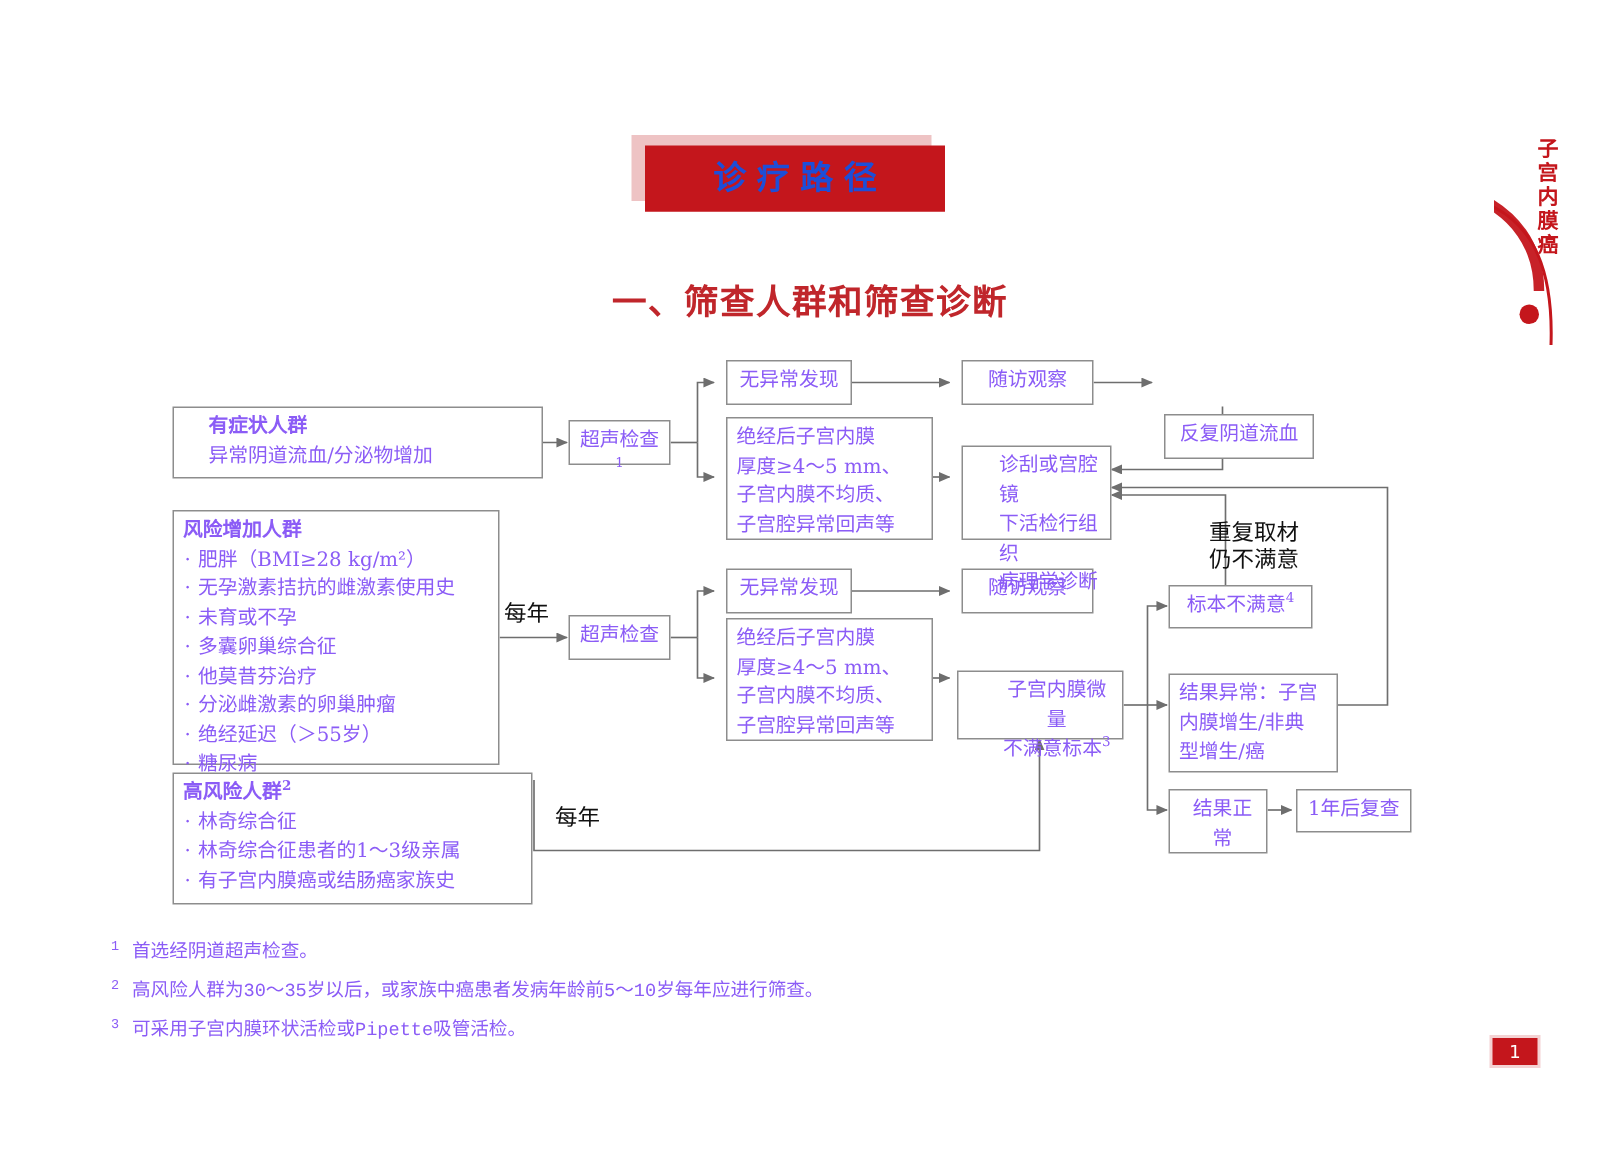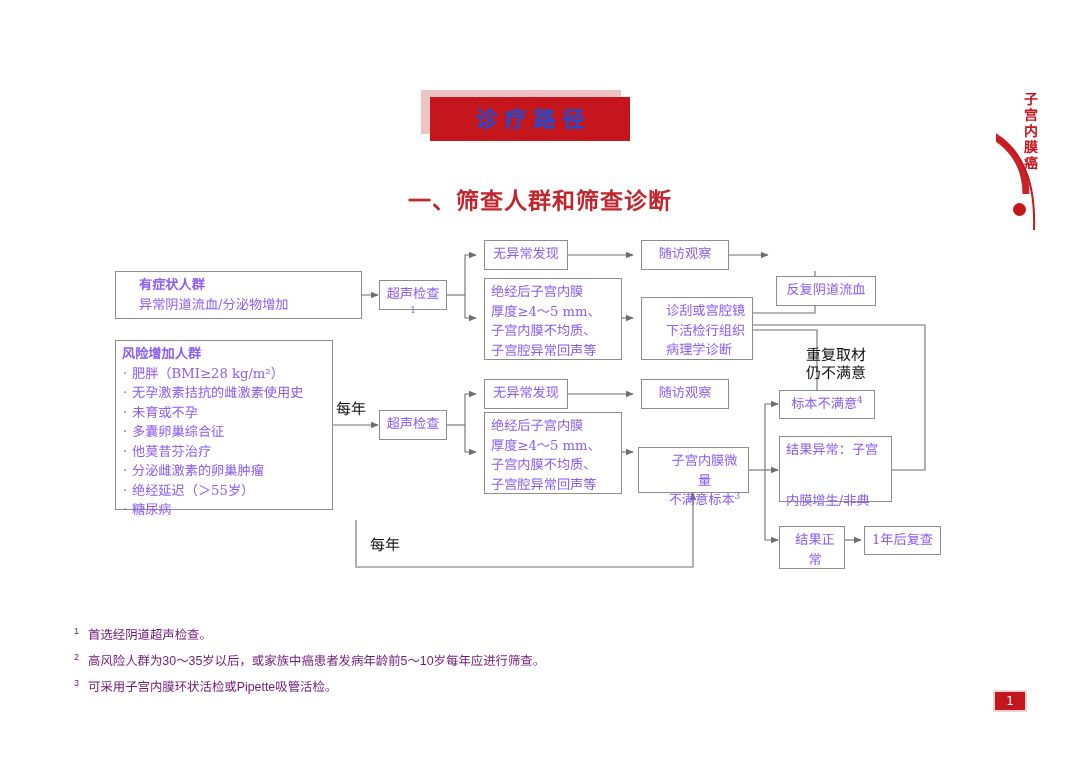--- a/index.html
+++ b/index.html
@@ -177,22 +177,22 @@
   }
 
   
   .footnotes {
     position: absolute;
     left: 74px;
     top: 620px;
     width: 900px;
     font-size: 12.4px;
     line-height: 22px;
-    color: #701a75;
-    font-family: Liberation Sans, sans-serif;
+    color: #8b5cf6;
+    font-family: Liberation Mono, monospace;
   }
   .footnotes .fn {
     display: block;
     white-space: nowrap;
   }
   .footnotes .fn .mark {
     display: inline-block;
     width: 14px;
     font-size: 9px;
     vertical-align: 5px;
@@ -279,20 +279,30 @@
       <li>无孕激素拮抗的雌激素使用史</li>
       <li>未育或不孕</li>
       <li>多囊卵巢综合征</li>
       <li>他莫昔芬治疗</li>
       <li>分泌雌激素的卵巢肿瘤</li>
       <li>绝经延迟（＞55岁）</li>
       <li>糖尿病</li>
     </ul>
   </div>
 
+  <div class="node left" style="left:115px; top:515px; width:240px; height:88px;">
+    <div class="ttl">
+      <span>高风险人群</span><sup>2</sup>
+    </div>
+    <ul>
+      <li>林奇综合征</li>
+      <li>林奇综合征患者的1～3级亲属</li>
+      <li>有子宫内膜癌或结肠癌家族史</li>
+    </ul>
+  </div>
 
   <div class="node center" style="left:379px; top:280px; width:68px; height:30px;">
     <div>
       <span>超声检查</span><sup>1</sup>
     </div>
   </div>
 
   <div class="node center" style="left:379px; top:410px; width:68px; height:30px;">
     <div>超声检查</div>
   </div>
@@ -324,40 +334,40 @@
     <div>子宫腔异常回声等</div>
   </div>
 
   <div class="node left" style="left:484px; top:412px; width:138px; height:82px;">
     <div>绝经后子宫内膜</div>
     <div>厚度≥4～5 mm、</div>
     <div>子宫内膜不均质、</div>
     <div>子宫腔异常回声等</div>
   </div>
 
-  <div class="node left" style="left:641px; top:297px; width:112px; height:63px;padding-left:24px;">
+  <div class="node left" style="left:641px; top:297px; width:100px; height:63px;padding-left:24px;">
     <div>诊刮或宫腔镜</div>
     <div>下活检行组织</div>
     <div>病理学诊断</div>
   </div>
 
   <div class="node center" style="left:638px; top:447px; width:111px; height:46px;padding-left:28px;">
     <div>子宫内膜微量</div>
     <div>
       <span>不满意标本</span><sup>3</sup>
     </div>
   </div>
 
   <div class="node center" style="left:779px; top:390px; width:96px; height:29px;">
     <div>
       <span>标本不满意</span><sup>4</sup>
     </div>
   </div>
 
-  <div class="node left" style="left:779px; top:436px; width:113px; height:66px;gap:31px;">
+  <div class="node left" style="left:779px; top:449px; width:113px; height:66px;">
     <div>结果异常：子宫</div>
     <div>内膜增生/非典</div>
     <div>型增生/癌</div>
   </div>
 
   <div class="node center" style="left:779px; top:526px; width:66px; height:43px;padding-left:12px;">
     <div>结果正常</div>
   </div>
 
   <div class="node center" style="left:864px; top:526px; width:77px; height:29px;">

